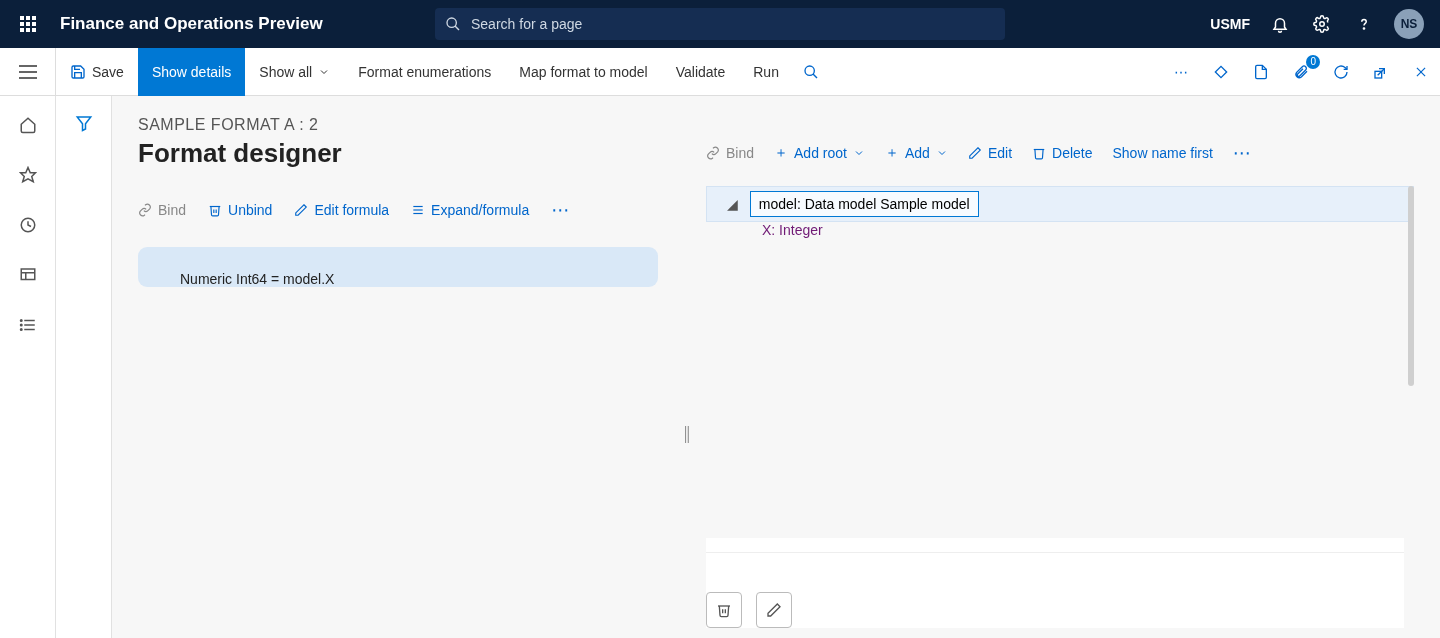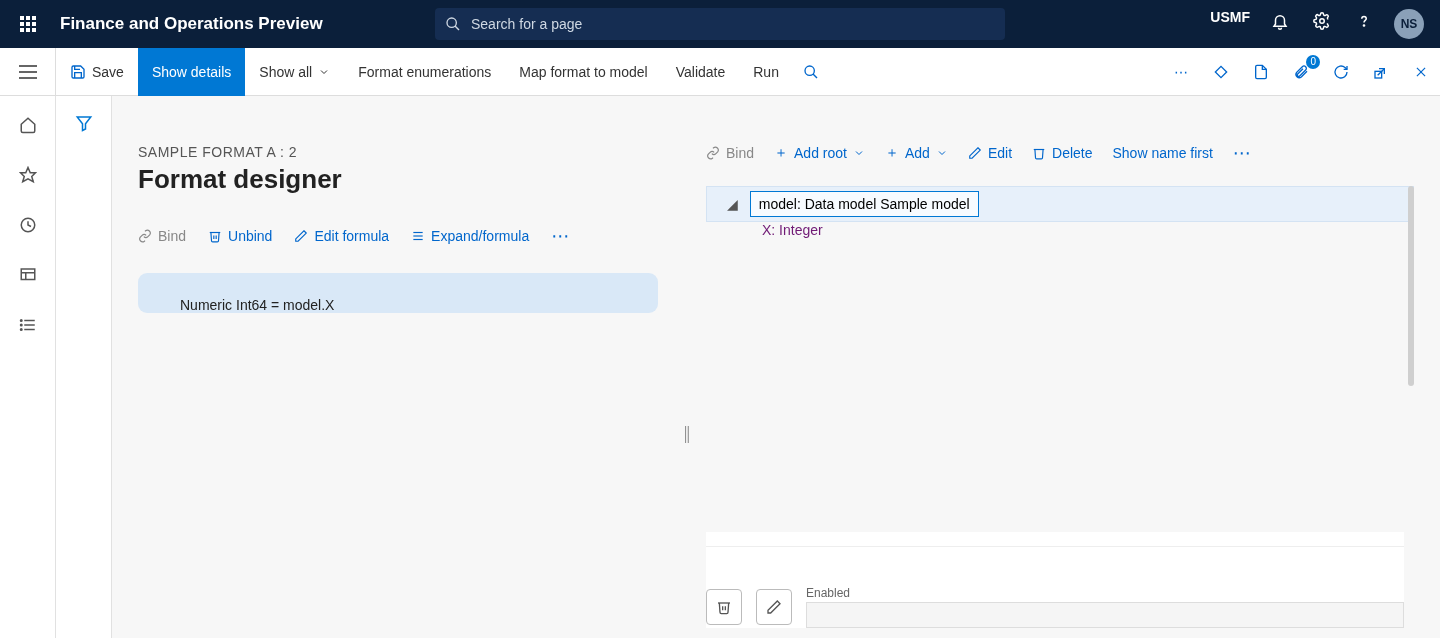--- a/index.html
+++ b/index.html
@@ -20,21 +20,21 @@
   .search-wrap{
     position:absolute; left:50%; transform:translateX(-50%);
     width:570px; height:32px; background:#152d52; border-radius:4px;
     display:flex; align-items:center; padding:0 10px; color:#cfd8e3;
   }
   .search-wrap input{
     background:transparent;border:none;outline:none;color:#fff;font-size:14px;
     margin-left:10px; width:100%;
   }
   .search-wrap input::placeholder{color:#cfd8e3;}
-  .nav-right{ margin-left:auto; display:flex; align-items:flex-start; gap:18px; padding-right:8px;}
+  .nav-right{ margin-left:auto; display:flex; align-items:center; gap:18px; padding-right:8px;}
   .company{font-size:14px; font-weight:600;}
   .nav-icon-btn{width:24px;height:24px;display:flex;align-items:center;justify-content:center;color:#fff;cursor:pointer;font-size:18px;}
   .avatar{width:30px;height:30px;border-radius:50%;background:#8aa0b8;color:#0b1f3a;
     display:flex;align-items:center;justify-content:center;font-size:12px;font-weight:600;}
 
   
   .cmdbar{
     height:48px;background:#fff;border-bottom:1px solid #ddd;display:flex;align-items:center;
     font-size:14px;color:#333; position:relative;
   }
@@ -54,21 +54,21 @@
   .leftrail{width:56px;background:#fff;border-right:1px solid #e1e1e1;display:flex;flex-direction:column;align-items:center;padding-top:18px;gap:28px;color:#555;}
   .leftrail .ic{width:22px;height:22px;display:flex;align-items:center;justify-content:center;cursor:pointer;font-size:18px;}
 
   .filterrail{width:56px;background:#fff;border-right:1px solid #e1e1e1;display:flex;justify-content:center;padding-top:18px;}
   .filterrail .ic{color:#0078d4;font-size:18px;cursor:pointer;}
 
   .main{flex:1;background:#f7f7f7;padding:20px 26px 0 26px;display:flex;gap:24px;position:relative;}
   .left-pane{flex:0 0 520px;}
   .right-pane{flex:1;position:relative;}
 
-  .crumb{font-size:14px;letter-spacing:.5px;color:#555;text-transform:uppercase;margin-top:28px;}
+  .crumb{font-size:16px;letter-spacing:.5px;color:#555;text-transform:uppercase;}
   .page-title{font-size:26px;font-weight:600;color:#222;margin-top:4px;}
 
   .left-tools{display:flex;align-items:center;gap:22px;margin-top:30px;font-size:14px;}
   .tool{display:flex;align-items:center;gap:6px;cursor:pointer;}
   .tool.disabled{color:#888;}
   .tool.link{color:#0066cc;}
   .ellipsis{color:#0066cc;cursor:pointer;font-size:18px;letter-spacing:2px;}
 
   .tree-row{margin-top:26px;background:#d9e8f7;height:40px;display:flex;align-items:flex-end;
     padding-left:42px;font-size:14px;color:#222;border-radius:9px;}
@@ -400,22 +400,18 @@
                 <polyline points="3 6 5 6 21 6"></polyline>
                 <path d="M19 6l-1 14a2 2 0 01-2 2H8a2 2 0 01-2-2L5 6"></path>
                 <path d="M10 11v6M14 11v6"></path>
               </svg>
           </div>
           <div class="sqbtn">
             <svg width="16" height="16" viewBox="0 0 24 24" fill="none" stroke="#555" stroke-width="2">
                 <path d="M17 3l4 4L7 21H3v-4z"></path>
               </svg>
           </div>
-          <div class="enabled-field">
-            <div class="enabled-label">Enabled</div>
-            <div class="enabled-input"></div>
-          </div>
         </div>
       </div>
 
     </div>
   </div>
 </div>
 
 </body></html>

